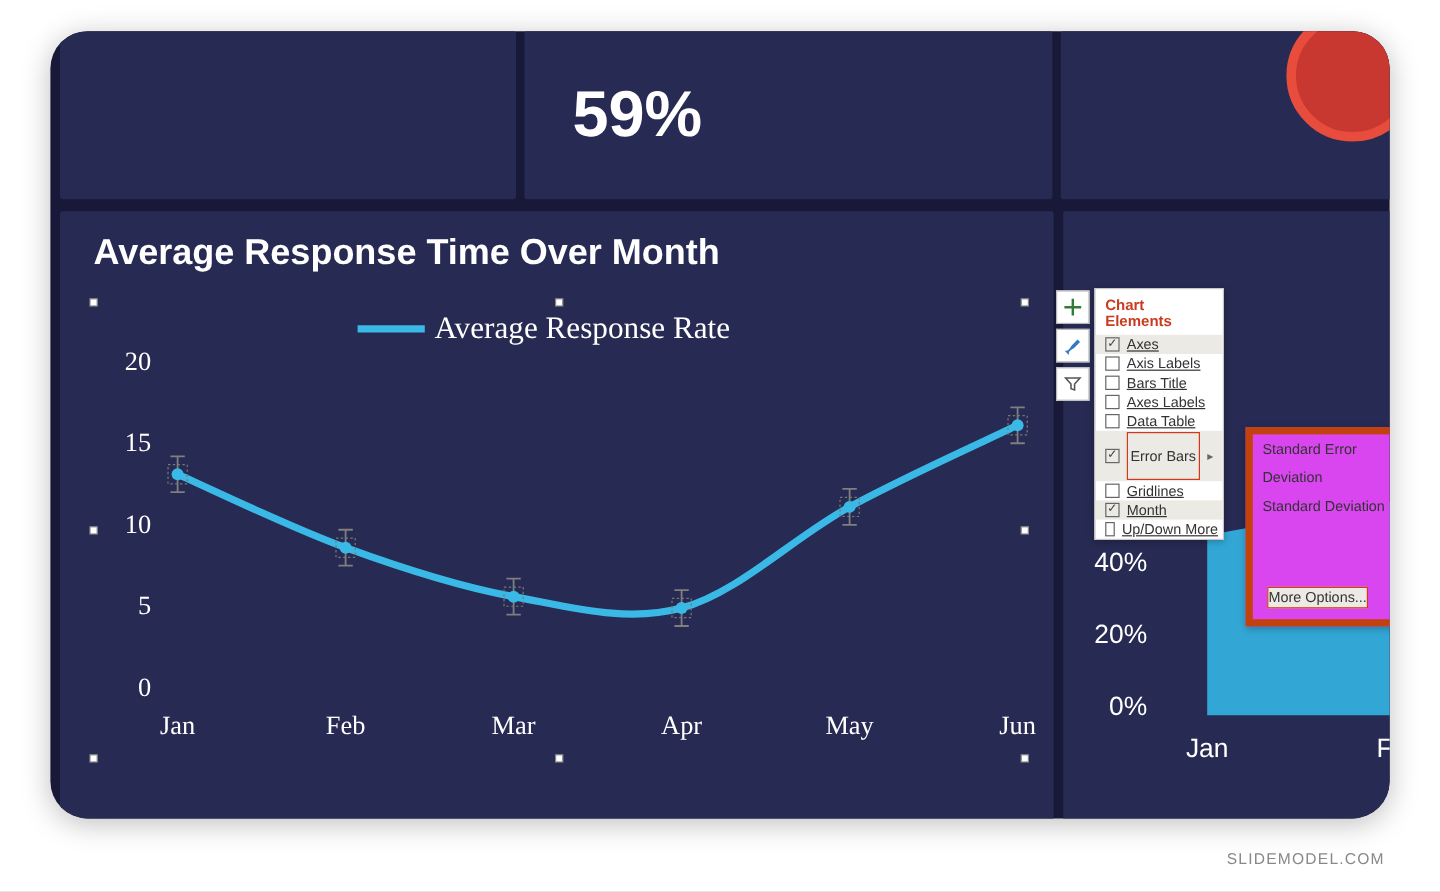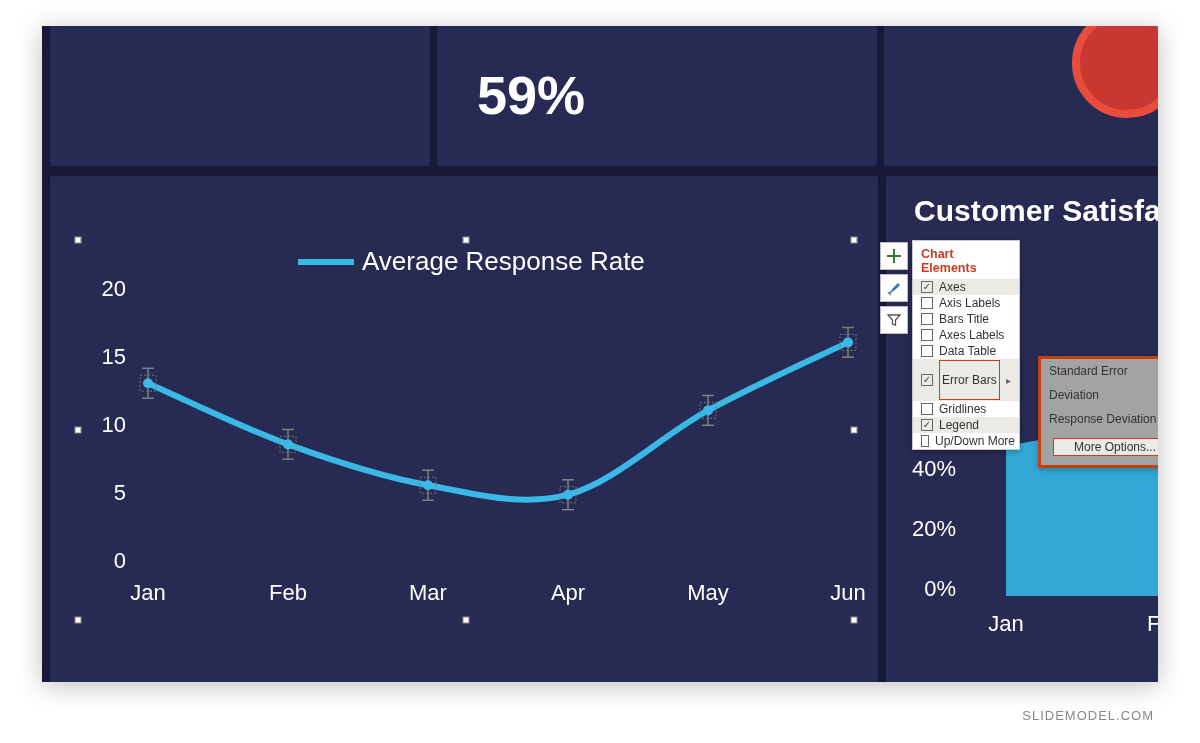--- a/index.html
+++ b/index.html
@@ -1,30 +1,30 @@
 <!DOCTYPE html>
 <html><head>
 <meta charset="utf-8">
 <style>
   * { box-sizing: border-box; margin: 0; padding: 0; }
   html, body { width: 1200px; height: 743px; font-family: "Segoe UI", Arial, sans-serif; background: #fff; overflow: hidden; }
   .stage { position: relative; width: 1200px; height: 743px; background: #fff; }
-  .frame { position: absolute; left: 42px; top: 26px; width: 1116px; height: 656px; background: #181938; overflow: hidden; box-shadow: 0 4px 24px rgba(0,0,0,0.25); }
+  .frame { position: absolute; left: 42px; top: 26px; width: 1116px; height: 656px; background: #181938; overflow: hidden; box-shadow: 0 4px 24px rgba(0,0,0,0.25); border-radius: 31px; }
   .tile { position: absolute; background: #272a52; border-radius: 2px; }
   .top-tile-a { left: 8px; top: 0; width: 380px; height: 140px; }
   .top-tile-b { left: 395px; top: 0; width: 440px; height: 140px; }
   .top-tile-b .big { position: absolute; left: 40px; top: 38px; color: #fff; font-weight: 700; font-size: 54px; }
   .top-tile-c { left: 842px; top: 0; right: -10px; height: 140px; }
   .red-badge { position: absolute; right: -14px; top: -18px; width: 110px; height: 110px; border-radius: 50%; background: #c83830; border: 8px solid #e84c3d; }
   .main-tile { left: 8px; top: 150px; width: 828px; height: 520px; }
   .right-tile { left: 844px; top: 150px; right: -10px; height: 520px; }
   .tile h2 { color: #fff; font-size: 30px; font-weight: 700; padding: 18px 0 0 28px; white-space: nowrap; }
 
   
-  .chart-wrap { position: absolute; left: 28px; top: 64px; width: 776px; height: 380px; }
+  .chart-wrap { position: absolute; left: 28px; top: 76px; width: 776px; height: 380px; font-family: Liberation Serif, serif; }
   .chart-svg { position: absolute; left: 0; top: 0; width: 100%; height: 100%; overflow: visible; }
   .sel-handle { fill: #fff; stroke: #888; stroke-width: 1; }
   .tick-label { fill: #fff; font-size: 22px; }
   .legend-text { fill: #fff; font-size: 26px; }
   .line-stroke { stroke: #3bb9e6; stroke-width: 6; fill: none; }
   .marker { fill: #3bb9e6; }
   .ebar { stroke: #7f7f7f; stroke-width: 1.5; }
   .pt-handle { fill: none; stroke: #777; stroke-width: 1; stroke-dasharray: 2 2; }
 
   
@@ -36,46 +36,47 @@
   .side-btns { position: absolute; left: 838px; top: 216px; width: 30px; }
   .side-btn { width: 28px; height: 28px; background: #fff; border: 1px solid #bbb; margin-bottom: 4px; display: flex; align-items: center; justify-content: center; }
   .side-btn svg { display: block; }
 
   
   .flyout { position: absolute; left: 870px; top: 214px; width: 108px; background: #fff; border: 1px solid #c8c8c8; font-size: 12px; color: #333; box-shadow: 0 2px 6px rgba(0,0,0,0.25); }
   .flyout-title { color: #c93c20; font-weight: 700; padding: 6px 8px 4px; font-size: 12.5px; }
   .fly-item { display: flex; align-items: center; gap: 6px; padding: 1px 4px 1px 8px; position: relative; }
   .fly-item.hover { background: #eceae5; }
   .fly-item .cb { width: 12px; height: 12px; border: 1px solid #666; display: inline-flex; align-items: center; justify-content: center; font-size: 10px; line-height: 1; color: #444; }
-  .fly-item .lab { flex: 1; white-space: nowrap; }
+  .fly-item .lab { flex: 1; white-space: nowrap; text-decoration: underline; }
   .fly-item .arrow { font-size: 10px; color: #666; padding-right: 4px; }
   .err-box { border: 1.5px solid #d23a1c; padding: 12px 2px; display: inline-block; }
 
-  .subfly { position: absolute; left: 996px; top: 330px; width: 140px; background: #a3a3a3; border: 3px solid #c2410c; font-size: 12px; color: #333; box-shadow: 0 2px 6px rgba(0,0,0,0.25); }
+  .subfly { position: absolute; left: 996px; top: 330px; width: 140px; background: #d946ef; border: 6px solid #c2410c; font-size: 12px; color: #333; box-shadow: 0 2px 6px rgba(0,0,0,0.25); }
   .sub-item { padding: 5px 8px; white-space: nowrap; }
   .sub-item.more { margin: 2px 4px 4px; }
-  .sub-item.more span { border: 1.5px solid #d23a1c; background: #eceae5; padding: 1px 20px; display: inline-block; }
+  .sub-item.more span { border: 1.5px solid #d23a1c; background: #eceae5; padding: 1px 0; display: inline-block; margin-top: 48px; }
 
   .watermark { position: absolute; right: 46px; bottom: 20px; font-size: 13px; letter-spacing: 1px; color: #888; text-align: right; }
 </style>
 </head>
 <body>
 
 <div class="stage">
   <div class="frame">
 
     <div class="tile top-tile-a"></div>
     <div class="tile top-tile-b">
       <div class="big">59%</div>
     </div>
     <div class="tile top-tile-c">
       <div class="red-badge"></div>
     </div>
 
     <div class="tile main-tile">
+      <h2>Average Response Time Over Month</h2>
       <div class="chart-wrap">
         <svg class="chart-svg" viewBox="0 0 776 380">
 
           <g>
             <rect class="sel-handle" x="-3" y="-3" width="6" height="6"></rect>
             <rect class="sel-handle" x="385" y="-3" width="6" height="6"></rect>
             <rect class="sel-handle" x="773" y="-3" width="6" height="6"></rect>
             <rect class="sel-handle" x="-3" y="187" width="6" height="6"></rect>
             <rect class="sel-handle" x="773" y="187" width="6" height="6"></rect>
             <rect class="sel-handle" x="-3" y="377" width="6" height="6"></rect>
@@ -126,21 +127,20 @@
               <circle cx="630" cy="170.39999999999998" r="5" class="marker"></circle>
               <rect x="622" y="162.39999999999998" width="16" height="16" class="pt-handle"></rect>
               <circle cx="770" cy="102.39999999999998" r="5" class="marker"></circle>
               <rect x="762" y="94.39999999999998" width="16" height="16" class="pt-handle"></rect>
             </g>
         </svg>
       </div>
     </div>
 
     <div class="tile right-tile">
-      <h2>Customer Satisfa</h2>
       <svg class="right-svg" viewBox="0 0 320 260">
         <text x="50" y="90" class="rtick" text-anchor="end">40%</text>
         <text x="50" y="150" class="rtick" text-anchor="end">20%</text>
         <text x="50" y="210" class="rtick" text-anchor="end">0%</text>
         <path class="area2" d="M 100 210 L 100 60 L 320 20 L 320 210 Z"></path>
         <text x="100" y="245" class="rtick" text-anchor="middle">Jan</text>
         <text x="260" y="245" class="rtick" text-anchor="middle">Feb</text>
       </svg>
     </div>
 
@@ -189,31 +189,31 @@
             <span class="cb">✓</span>
             <span class="lab"><span class="err-box">Error Bars</span></span>
             <span class="arrow">▸</span>
           </div>
           <div class="fly-item">
             <span class="cb"></span>
             <span class="lab">Gridlines</span>
           </div>
           <div class="fly-item hover">
             <span class="cb">✓</span>
-            <span class="lab">Legend</span>
+            <span class="lab">Month</span>
           </div>
           <div class="fly-item">
             <span class="cb"></span>
             <span class="lab">Up/Down More</span>
           </div>
         </div>
     </div>
 
     <div class="subfly">
       <div class="sub-item">Standard Error</div>
       <div class="sub-item">Deviation</div>
-      <div class="sub-item">Response Deviation</div>
+      <div class="sub-item">Standard Deviation</div>
       <div class="sub-item more"><span>More Options...</span></div>
     </div>
 
   </div>
   <div class="watermark">SLIDEMODEL.COM</div>
 </div>
 
 </body></html>

